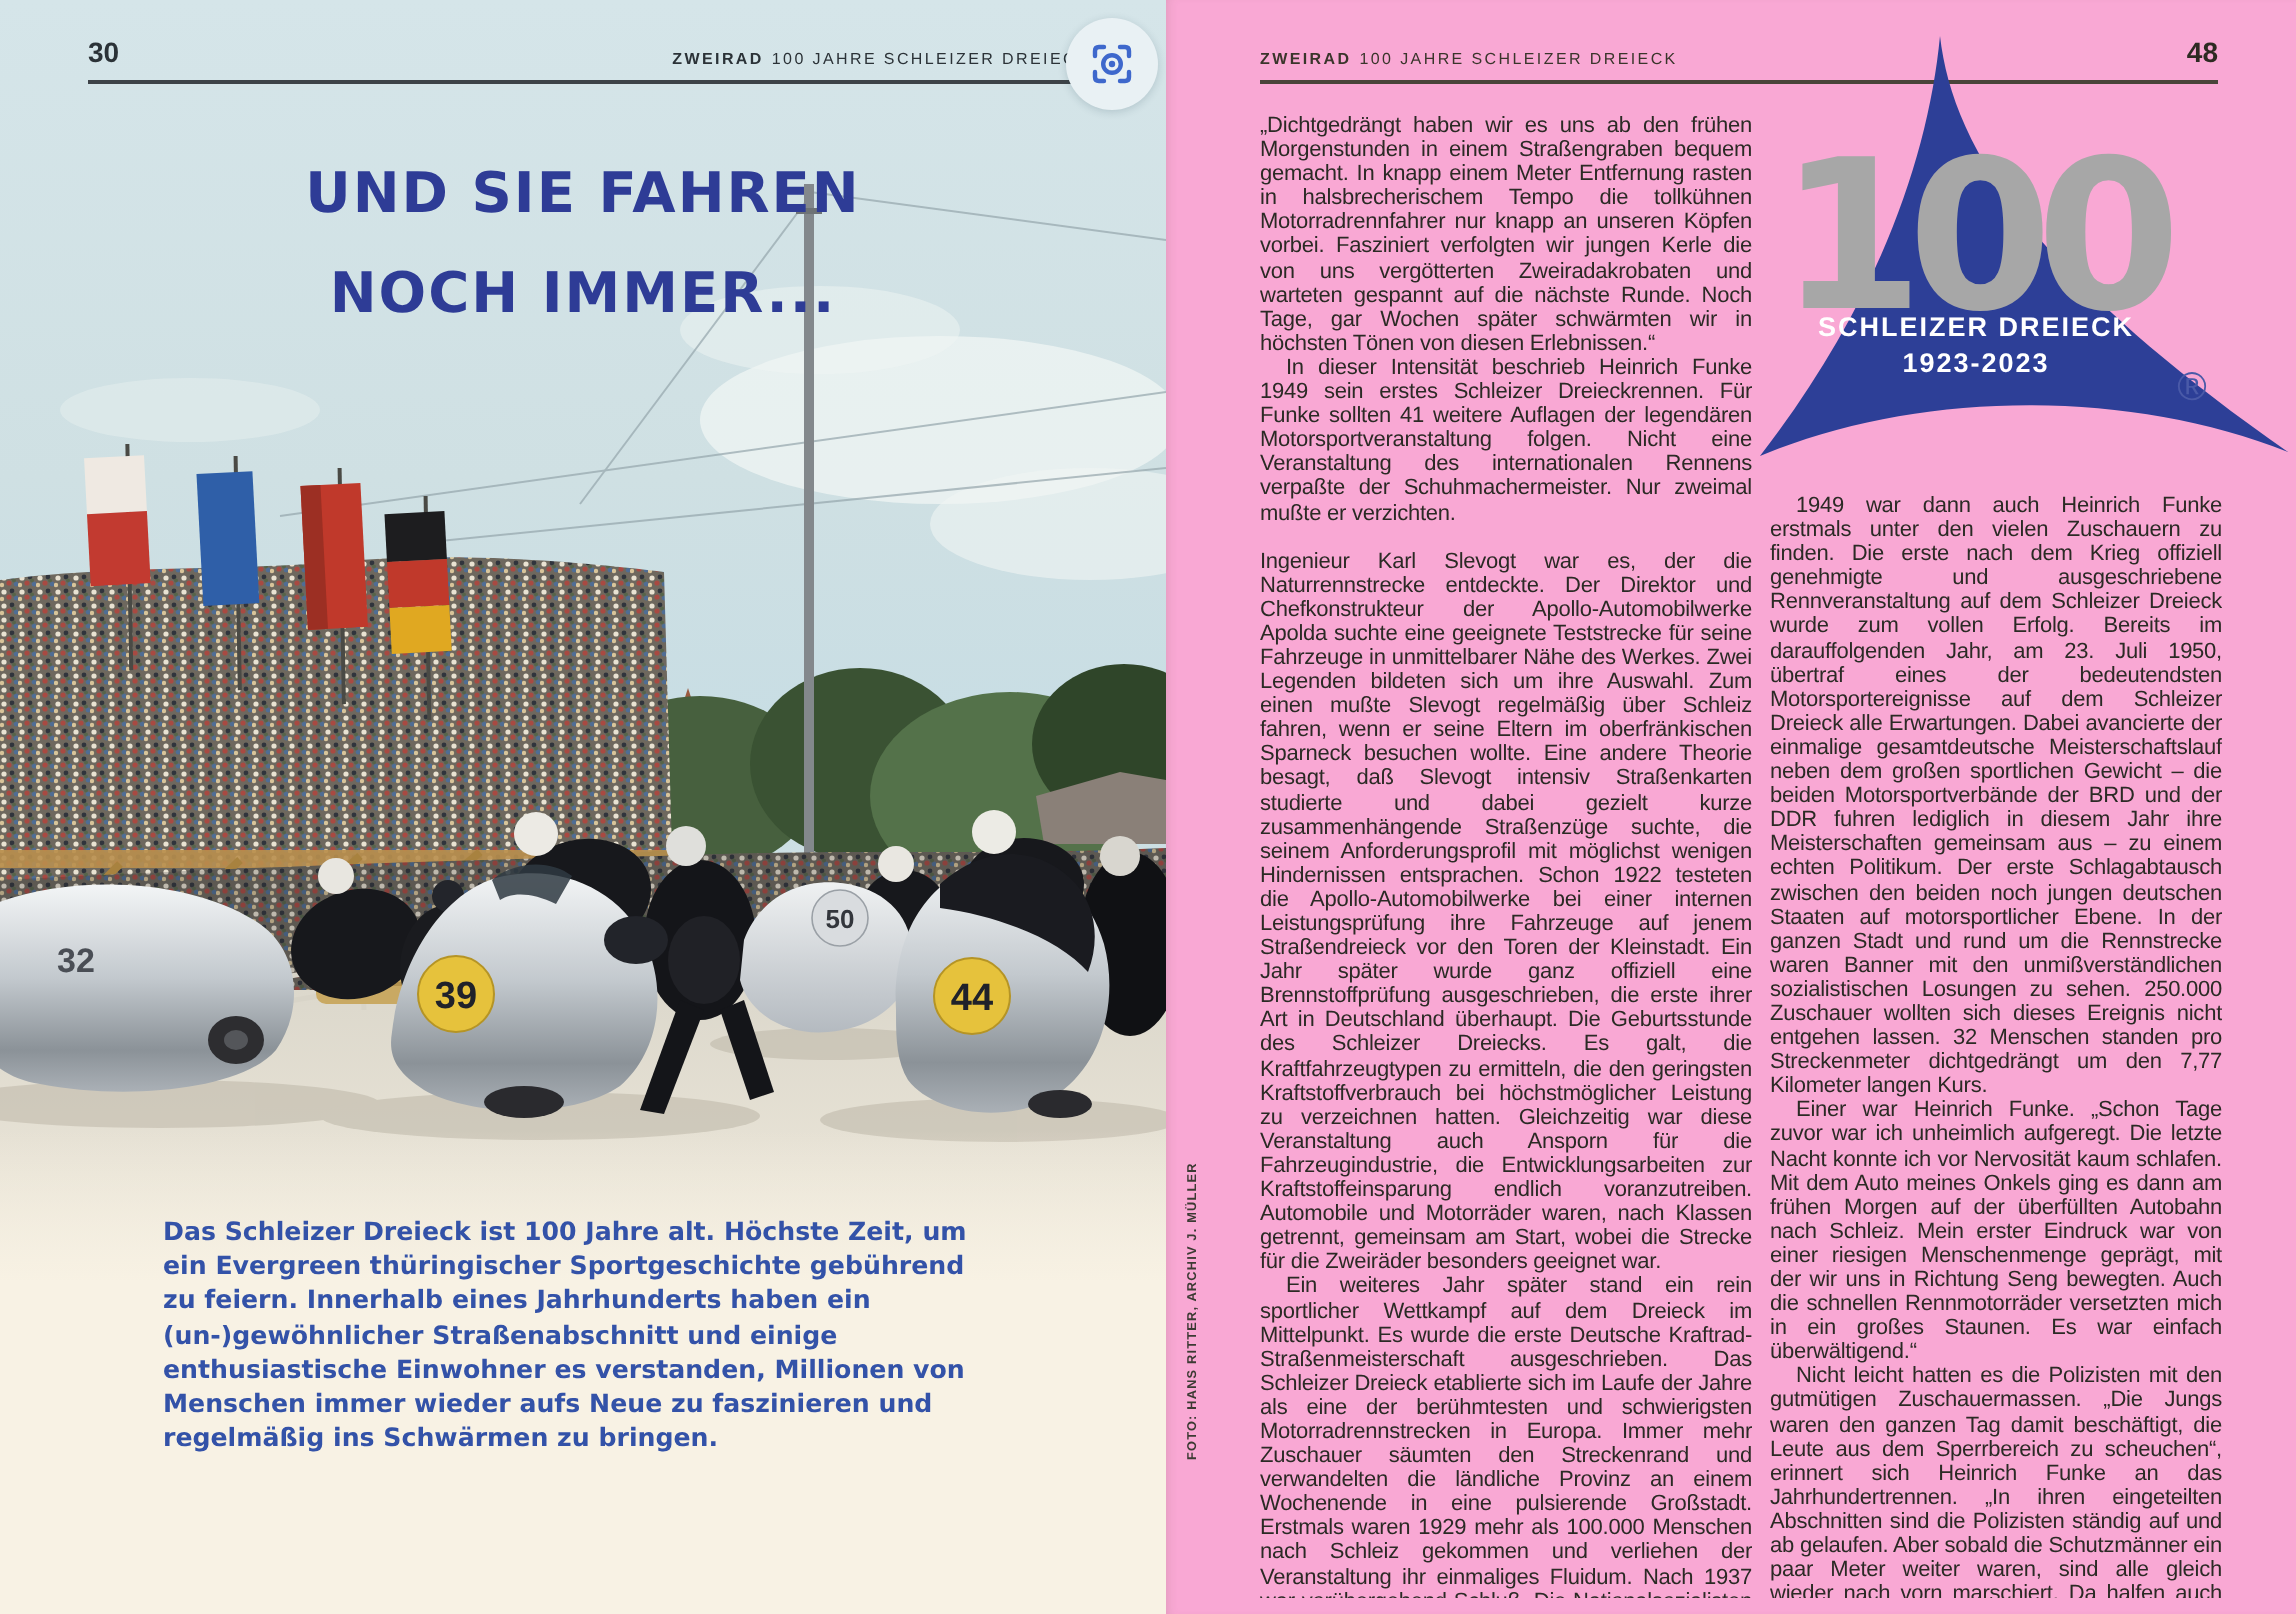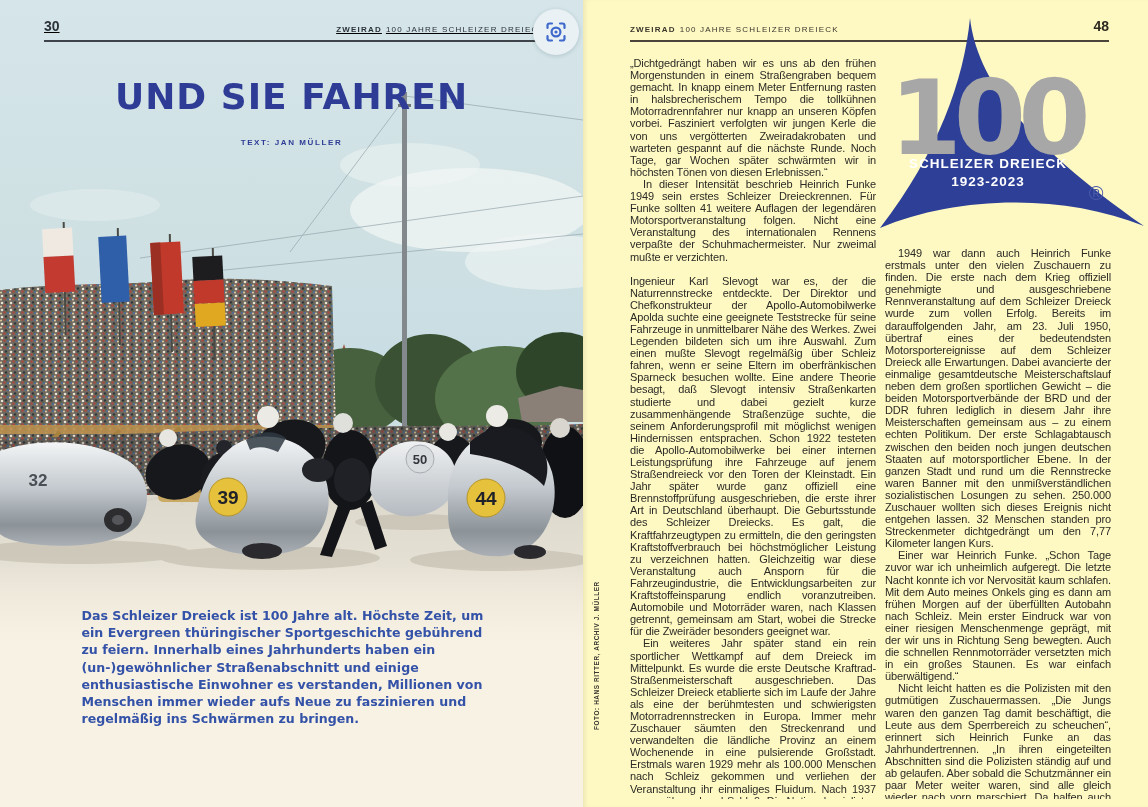--- a/index.html
+++ b/index.html
@@ -5,41 +5,41 @@
   * { margin:0; padding:0; box-sizing:border-box; }
   html,body { width:1148px; height:807px; }
   body { font-family:"Liberation Sans", sans-serif; background:#f8f2e4; overflow:hidden; }
   .spread { position:relative; width:1148px; height:807px; display:flex; }
 
   
   .page-left { position:relative; width:583px; height:807px; background:#f8f2e4; overflow:hidden; }
   .photo-scene { position:absolute; left:0; top:0; width:583px; height:680px; }
 
   .pg-header { position:absolute; top:18px; z-index:5; }
-  .pg-header-left { left:44px; width:501px;text-decoration:underline; }
+  .pg-header-left { left:44px; width:501px; }
   .pg-header-right { left:47px; width:479px; }
   .hdr-row { display:flex; justify-content:space-between; align-items:flex-end; }
   .hdr-rule { margin-top:6px; height:2px; background:#3d4348; }
   .page-right .hdr-rule { background:#4a443a; }
   .pgnum { font-size:14px; font-weight:bold; letter-spacing:0; color:#2b3237; font-family:"Liberation Sans",sans-serif; }
   .page-right .pgnum { color:#2e2a22; }
   .runhead { font-size:8px; letter-spacing:1.2px; color:#2b3237; font-weight:normal; white-space:nowrap; }
   .page-right .runhead { color:#3a352b; }
   .runhead b { font-weight:bold; margin-right:4px; }
 
   .title-block { position:absolute; top:72px; left:0; width:583px; text-align:center; z-index:4; }
-  .title-line { font-family:"DejaVu Sans", sans-serif; font-weight:800; font-size:36px; line-height:50px; letter-spacing:1px; color:#2e3c96; }
+  .title-line { font-family:"DejaVu Sans", sans-serif; font-weight:800; font-size:28px; line-height:50px; letter-spacing:1px; color:#2e3c96; }
   .byline { margin-top:16px; font-size:8px; font-weight:bold; letter-spacing:1.6px; color:#2e3c96; }
 
   .caption { position:absolute; top:607px; left:50%; transform:translateX(-50%); width:420px; z-index:4;
              text-align:left; font-family:"DejaVu Sans", sans-serif; font-weight:bold;
              font-size:12.6px; line-height:17.2px; color:#3352a8; }
 
   
-  .page-right { position:relative; width:565px; height:807px; background:#fef9c3; overflow:hidden;
+  .page-right { position:relative; width:565px; height:807px; background:#f9a8d4; overflow:hidden;
                 box-shadow: inset 4px 0 6px -4px rgba(80,70,50,.18); }
   .logo { position:absolute; left:293px; top:8px; width:272px; height:235px; z-index:6; }
 
   .col { position:absolute; text-align:justify; color:#2b2a25; font-size:11px; line-height:12.1px;
          letter-spacing:-0.12px; overflow:hidden; }
   .col1 { left:47px; top:57px; width:246px; height:742px; }
   .col2 { left:302px; top:247px; width:226px; height:552px; }
   .para { text-align:justify; }
   .para.ind { text-indent:13px; }
   .para.gap { margin-top:12px; }
@@ -245,21 +245,21 @@
     <div class="pg-header pg-header-left">
       <div class="hdr-row">
         <span class="pgnum">30</span>
         <span class="runhead"><b>ZWEIRAD</b><span>100 JAHRE SCHLEIZER DREIECK</span></span>
       </div>
       <div class="hdr-rule"></div>
     </div>
 
     <div class="title-block">
       <div class="title-line">UND SIE FAHREN</div>
-      <div class="byline">TEXT: JAN MÜLLER</div>
+      <div class="title-line">NOCH IMMER...</div>
     </div>
 
     <div class="caption">Das Schleizer Dreieck ist 100 Jahre alt. Höchste Zeit, um ein Evergreen thüringischer Sportgeschichte gebührend zu feiern. Innerhalb eines Jahrhunderts haben ein (un-)gewöhnlicher Straßenabschnitt und einige enthusiastische Einwohner es verstanden, Millionen von Menschen immer wieder aufs Neue zu faszinieren und regelmäßig ins Schwärmen zu bringen.</div>
   </div>
 
   <div class="page-right">
 
     <div class="pg-header pg-header-right">
       <div class="hdr-row">
         <span class="runhead"><b>ZWEIRAD</b><span>100 JAHRE SCHLEIZER DREIECK</span></span>

